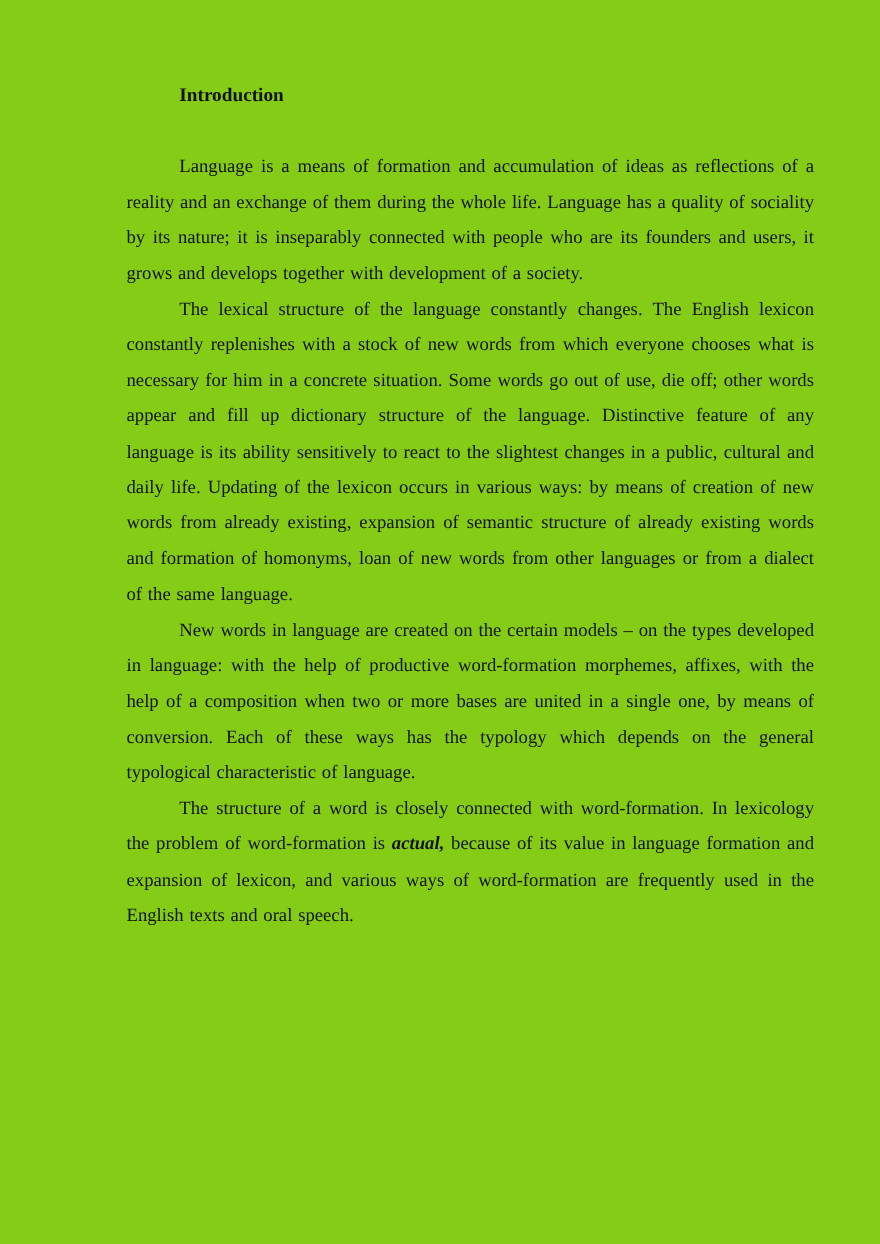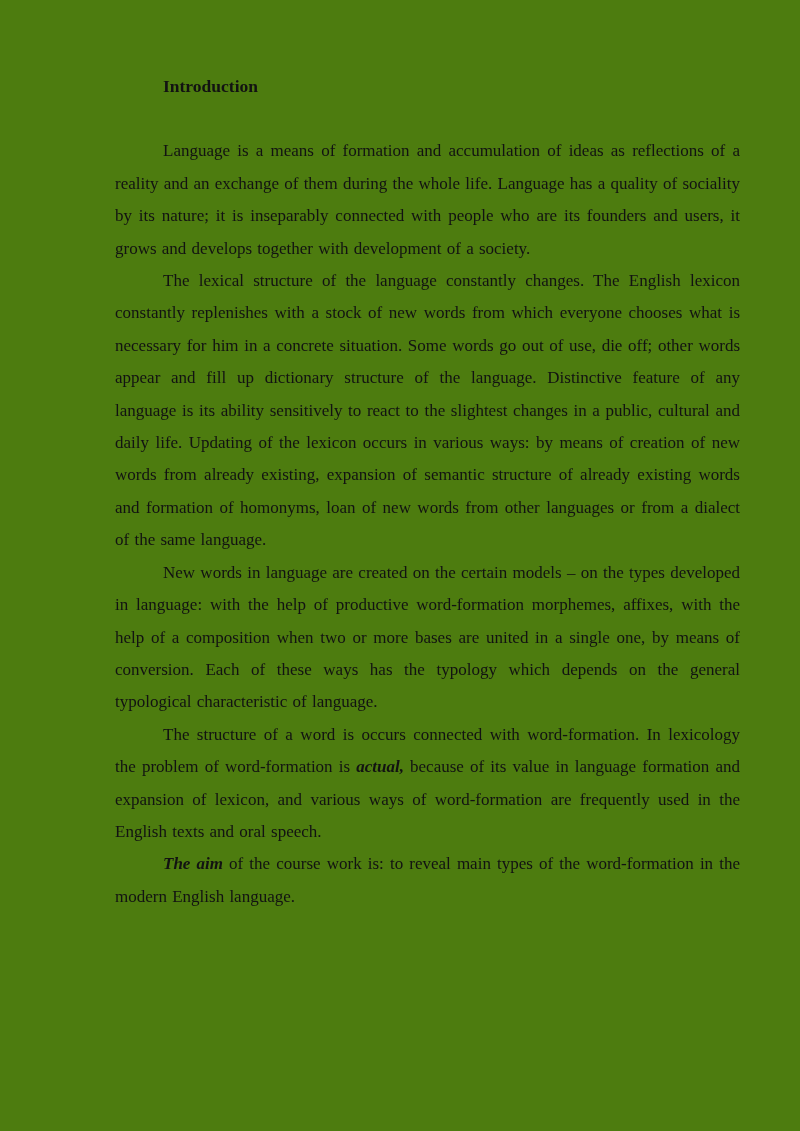--- a/index.html
+++ b/index.html
@@ -5,21 +5,21 @@
   html, body {
     margin: 0;
     padding: 0;
     background: #ffffff;
   }
   .page {
     position: relative;
     width: 800px;
     height: 1131px;
     margin: 0 auto;
-    background: #4d7c0f;
+    background: #84cc16;
     color: #121212;
     font-family: "Liberation Serif", "DejaVu Serif", serif;
     font-size: 17px;
     line-height: 32.4px;
     box-sizing: border-box;
     padding: 70px 60px 40px 115px;
     overflow: hidden;
   }
   .doc-heading {
     font-size: 17.5px;
@@ -52,22 +52,19 @@
 
     <p>
       <span>The lexical structure of the language constantly changes. The English lexicon constantly replenishes with a stock of new words from which everyone chooses what is necessary for him in a concrete situation. Some words go out of use, die off; other words appear and fill up dictionary structure of the language. Distinctive feature of any language is its ability sensitively to react to the slightest changes in a public, cultural and daily life. Updating of the lexicon occurs in various ways: by means of creation of new words from already existing, expansion of semantic structure of already existing words and formation of homonyms, loan of new words from other languages or from a dialect of the same language.</span>
     </p>
 
     <p>
       <span>New words in language are created on the certain models – on the types developed in language: with the help of productive word-formation morphemes, affixes, with the help of a composition when two or more bases are united in a single one, by means of conversion. Each of these ways has the typology which depends on the general typological characteristic of language.</span>
     </p>
 
     <p>
-      <span>The structure of a word is occurs connected with word-formation. In lexicology the problem of word-formation is </span><span class="bi">actual,</span><span> because of its value in language formation and expansion of lexicon, and various ways of word-formation are frequently used in the English texts and oral speech.</span>
+      <span>The structure of a word is closely connected with word-formation. In lexicology the problem of word-formation is </span><span class="bi">actual,</span><span> because of its value in language formation and expansion of lexicon, and various ways of word-formation are frequently used in the English texts and oral speech.</span>
     </p>
 
-    <p>
-      <span class="bi">The aim</span><span> of the course work is: to reveal main types of the word-formation in the modern English language.</span>
-    </p>
 
 
   </div>
 </div>
 
 </body></html>

